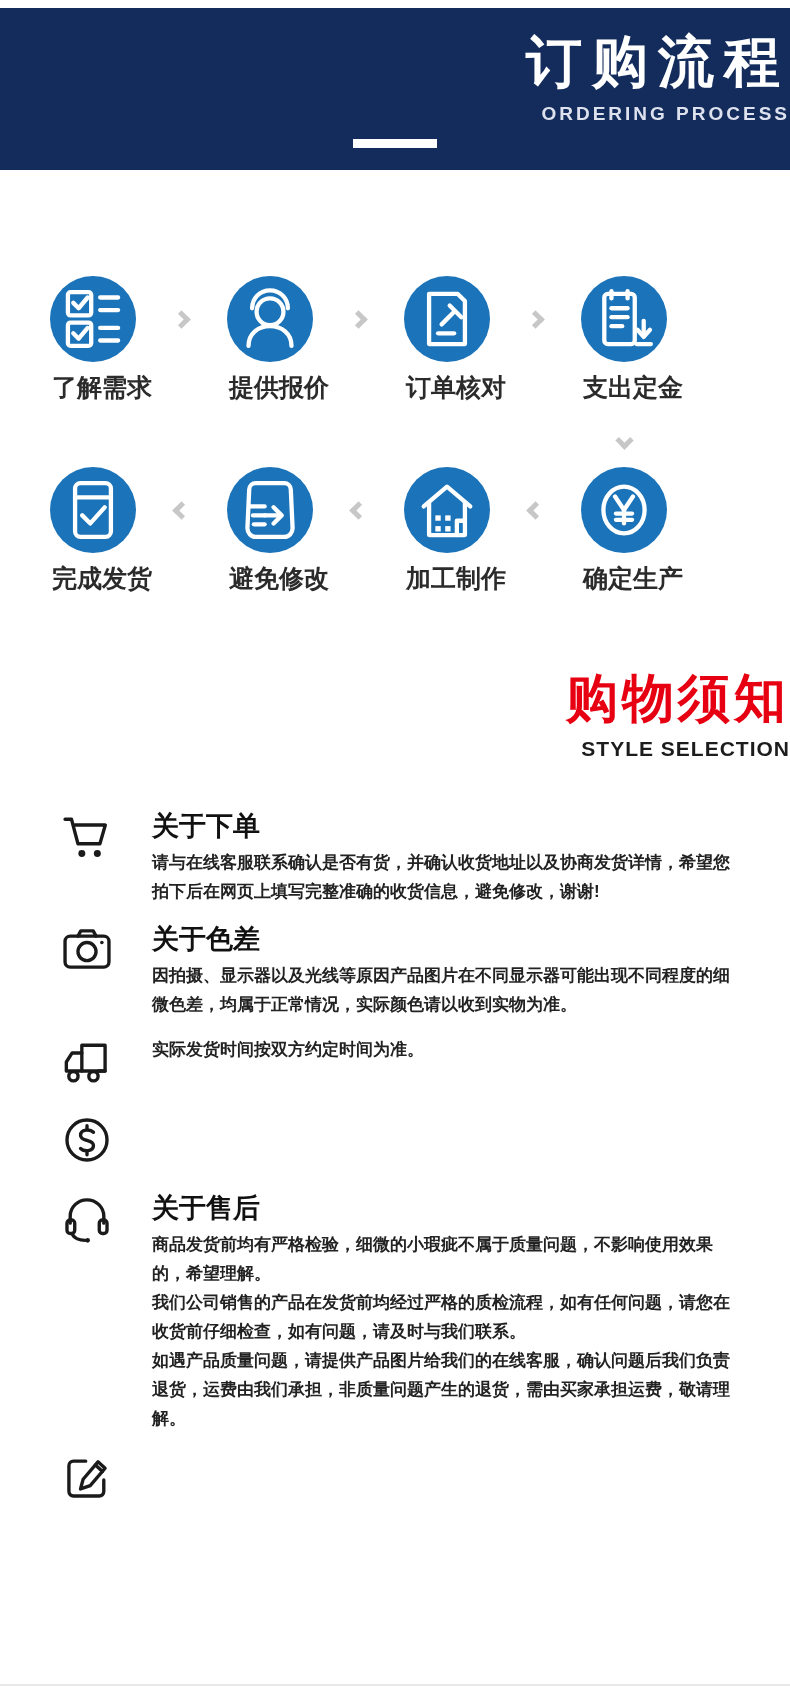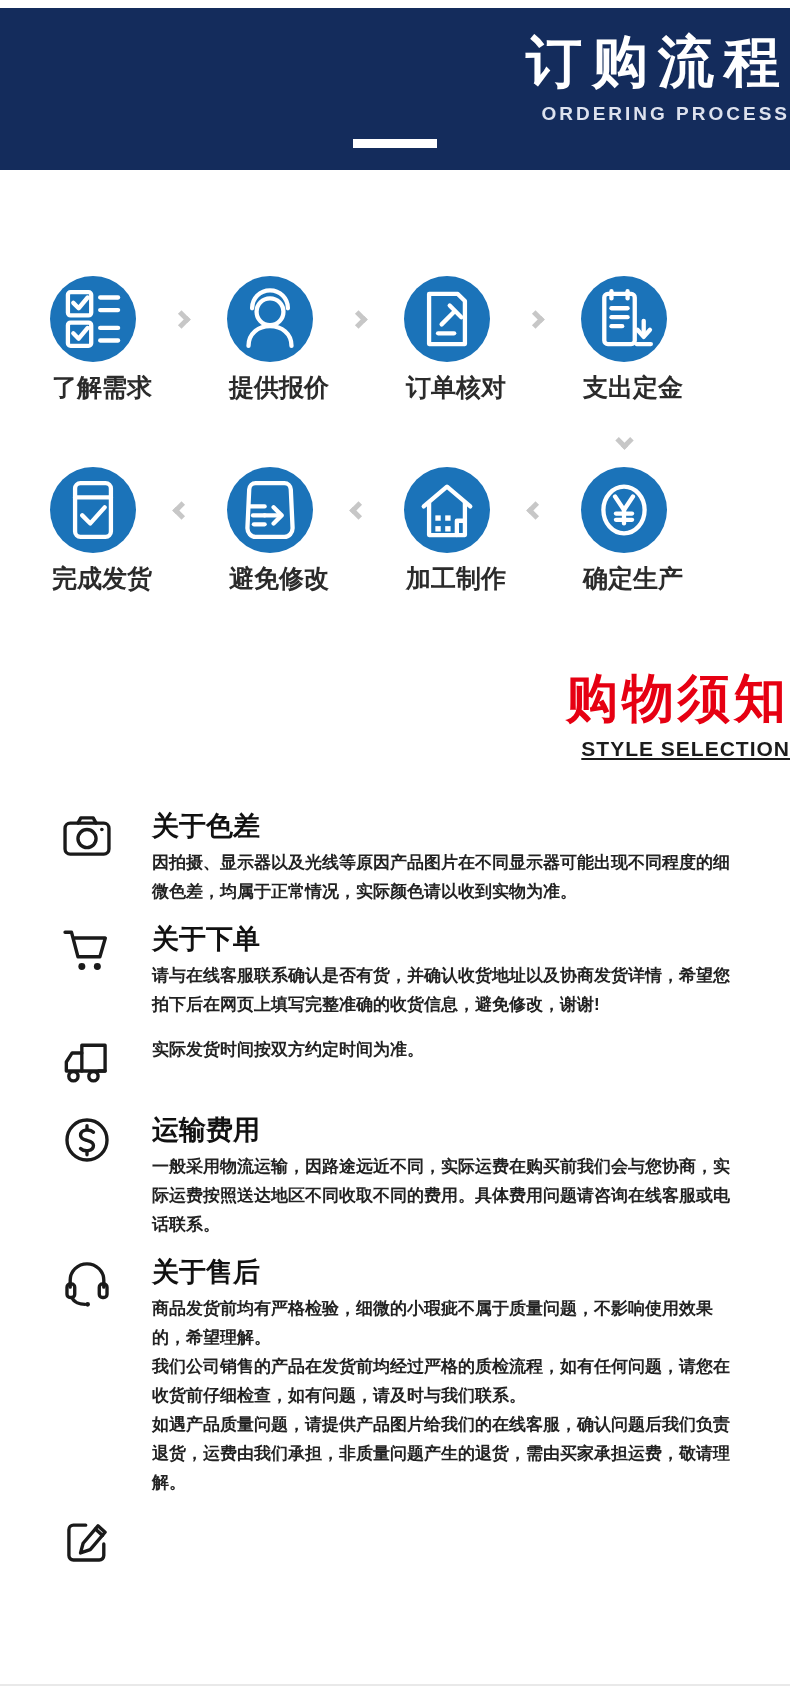--- a/index.html
+++ b/index.html
@@ -27,21 +27,21 @@
   .row-labels { display:flex; padding:0 27px; margin-top:9px; }
   .plabel { width:150px; text-align:center; font-size:25px; font-weight:bold; color:#2b2b2b; }
   .lbl-spacer { width:27px; }
   .down-row { display:flex; padding:0 18px; margin-top:30px; }
   .down-spacer { width:531px; }
   .down-slot { width:150px; display:flex; justify-content:center; }
 
   
   .notice-head { text-align:right; margin-top:74px; }
   .notice-title { font-size:52px; font-weight:bold; color:#e60012; letter-spacing:4px; line-height:58px; }
-  .notice-sub { font-size:21px; font-weight:bold; color:#1c1c1c; letter-spacing:1px; margin-top:10px;text-decoration:underline; }
+  .notice-sub { font-size:21px; font-weight:bold; color:#1c1c1c; letter-spacing:1px; margin-top:10px; }
 
   
   .sections { margin-top:48px; }
   .section { display:flex; align-items:flex-start; margin-bottom:16px; }
   .sec-icon { width:62px; margin-left:56px; margin-right:34px; flex:0 0 auto; margin-top:-4px; }
   .sec-icon svg { width:62px; height:62px; }
   .sec-text { width:588px; }
   .sec-title { font-size:27px; font-weight:bold; color:#111; line-height:34px; margin-bottom:5px; }
   .sec-body p { font-size:17px; font-weight:bold; color:#222; line-height:29px; }
 
@@ -206,53 +206,53 @@
   <div class="notice-head">
     <div class="notice-title">购物须知</div>
     <div class="notice-sub">STYLE SELECTION</div>
   </div>
 
   <div class="sections">
 
     <div class="section">
       <div class="sec-icon">
         <svg class="bicon" viewBox="0 0 48 48">
+          <path d="M7 11 h5 l5 19 h17 l4.2 -14.5 H14.5"></path>
+          <circle cx="20" cy="37.5" r="2.7" fill="#1a1a1a" stroke="none"></circle>
+          <circle cx="32" cy="37.5" r="2.7" fill="#1a1a1a" stroke="none"></circle>
+        </svg>
+      </div>
+      <div class="sec-text">
+        <div class="sec-title">关于下单</div>
+        <div class="sec-body">
+            <p>请与在线客服联系确认是否有货，并确认收货地址以及协商发货详情，希望您拍下后在网页上填写完整准确的收货信息，避免修改，谢谢!</p>
+          </div>
+      </div>
+    </div>
+
+    <div class="section">
+      <div class="sec-icon">
+        <svg class="bicon" viewBox="0 0 48 48">
           <rect x="7" y="14" width="34" height="24" rx="4"></rect>
           <path d="M17 14 l2.2 -4 h9.6 l2.2 4"></path>
           <circle cx="24" cy="26" r="7"></circle>
           <circle cx="35.5" cy="19" r="1.4" fill="#1a1a1a" stroke="none"></circle>
         </svg>
       </div>
       <div class="sec-text">
         <div class="sec-title">关于色差</div>
         <div class="sec-body">
             <p>因拍摄、显示器以及光线等原因产品图片在不同显示器可能出现不同程度的细微色差，均属于正常情况，实际颜色请以收到实物为准。</p>
           </div>
       </div>
     </div>
 
     <div class="section">
       <div class="sec-icon">
         <svg class="bicon" viewBox="0 0 48 48">
-          <path d="M7 11 h5 l5 19 h17 l4.2 -14.5 H14.5"></path>
-          <circle cx="20" cy="37.5" r="2.7" fill="#1a1a1a" stroke="none"></circle>
-          <circle cx="32" cy="37.5" r="2.7" fill="#1a1a1a" stroke="none"></circle>
-        </svg>
-      </div>
-      <div class="sec-text">
-        <div class="sec-title">关于下单</div>
-        <div class="sec-body">
-            <p>请与在线客服联系确认是否有货，并确认收货地址以及协商发货详情，希望您拍下后在网页上填写完整准确的收货信息，避免修改，谢谢!</p>
-          </div>
-      </div>
-    </div>
-
-    <div class="section">
-      <div class="sec-icon">
-        <svg class="bicon" viewBox="0 0 48 48">
           <rect x="20" y="11" width="18" height="20"></rect>
           <path d="M20 17 h-7.5 l-4.5 7 v7 h12"></path>
           <circle cx="13.5" cy="35" r="3.6"></circle>
           <circle cx="29" cy="35" r="3.6"></circle>
           <path d="M33 31 h5"></path>
         </svg>
       </div>
       <div class="sec-text">
         <div class="sec-body">
             <p>实际发货时间按双方约定时间为准。</p>
@@ -261,26 +261,20 @@
     </div>
 
     <div class="section">
       <div class="sec-icon">
         <svg class="bicon" viewBox="0 0 48 48">
           <circle cx="24" cy="24" r="15.5"></circle>
           <path d="M29 18 c-2.5 -2.6 -10 -2.6 -10 2.3 c0 3 3.5 3.6 5 4 c1.5 0.4 5 1 5 4 c0 4.9 -7.5 4.9 -10 2.3"></path>
           <line x1="24" y1="13" x2="24" y2="16"></line>
           <line x1="24" y1="32.5" x2="24" y2="35.5"></line>
         </svg>
-      </div>
-      <div class="sec-text">
-        <div class="sec-title">运输费用</div>
-        <div class="sec-body">
-            <p>一般采用物流运输，因路途远近不同，实际运费在购买前我们会与您协商，实际运费按照送达地区不同收取不同的费用。具体费用问题请咨询在线客服或电话联系。</p>
-          </div>
       </div>
     </div>
 
     <div class="section">
       <div class="sec-icon">
         <svg class="bicon" viewBox="0 0 48 48">
           <path d="M11 28 v-5.5 a13 12.5 0 0 1 26 0 V28"></path>
           <rect x="8.5" y="25.5" width="6" height="10.5" rx="2.5"></rect>
           <rect x="33.5" y="25.5" width="6" height="10.5" rx="2.5"></rect>
           <path d="M12.5 36 c1.2 3.8 6 5.3 10 5.3"></path>

